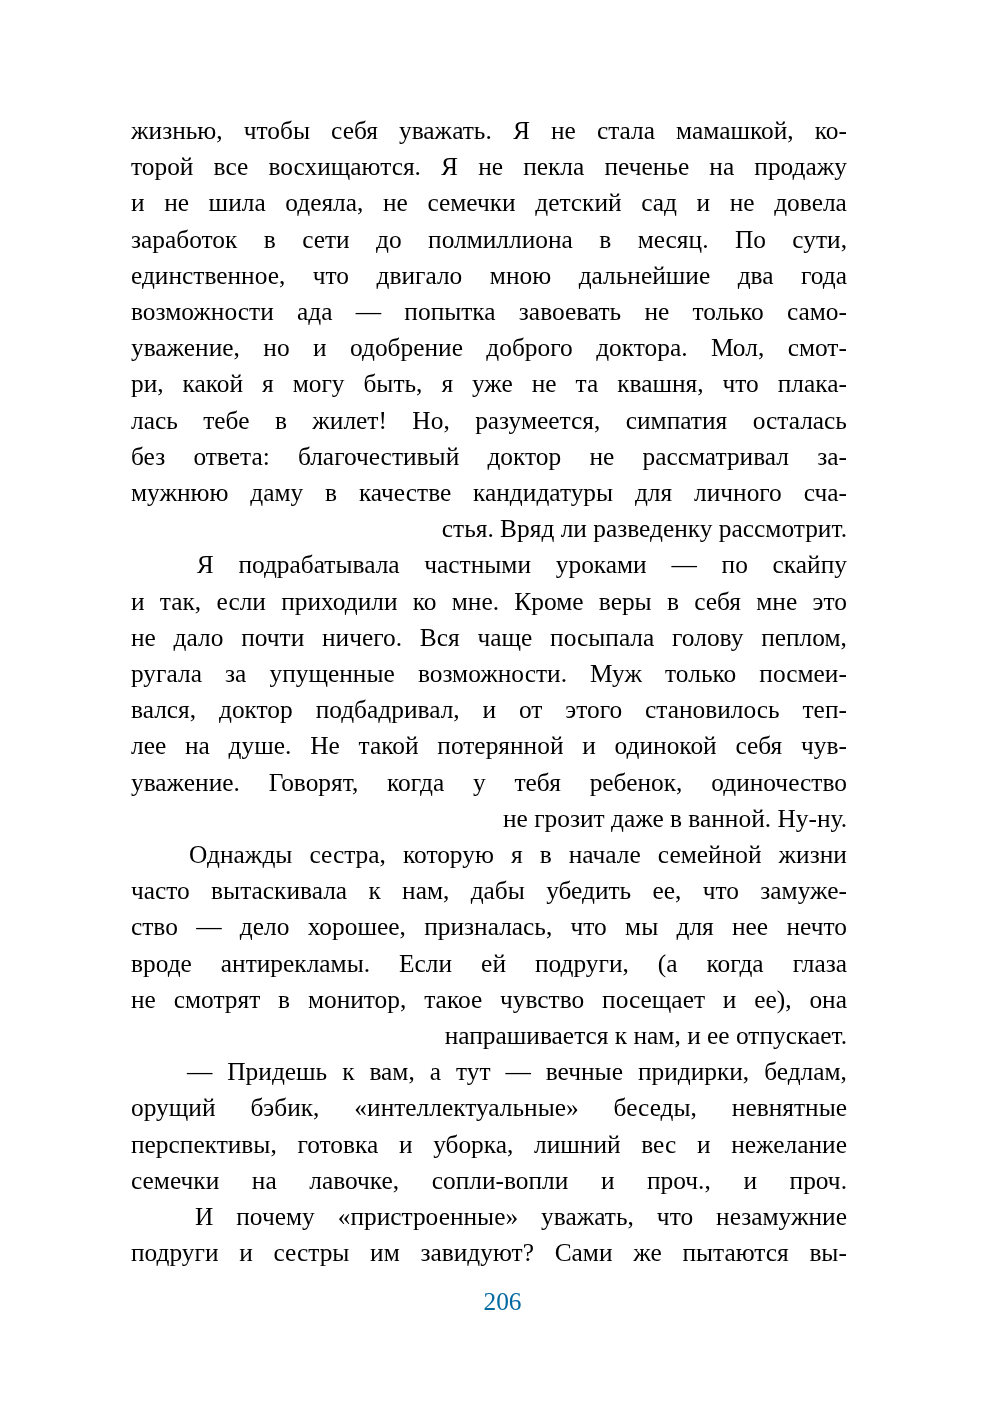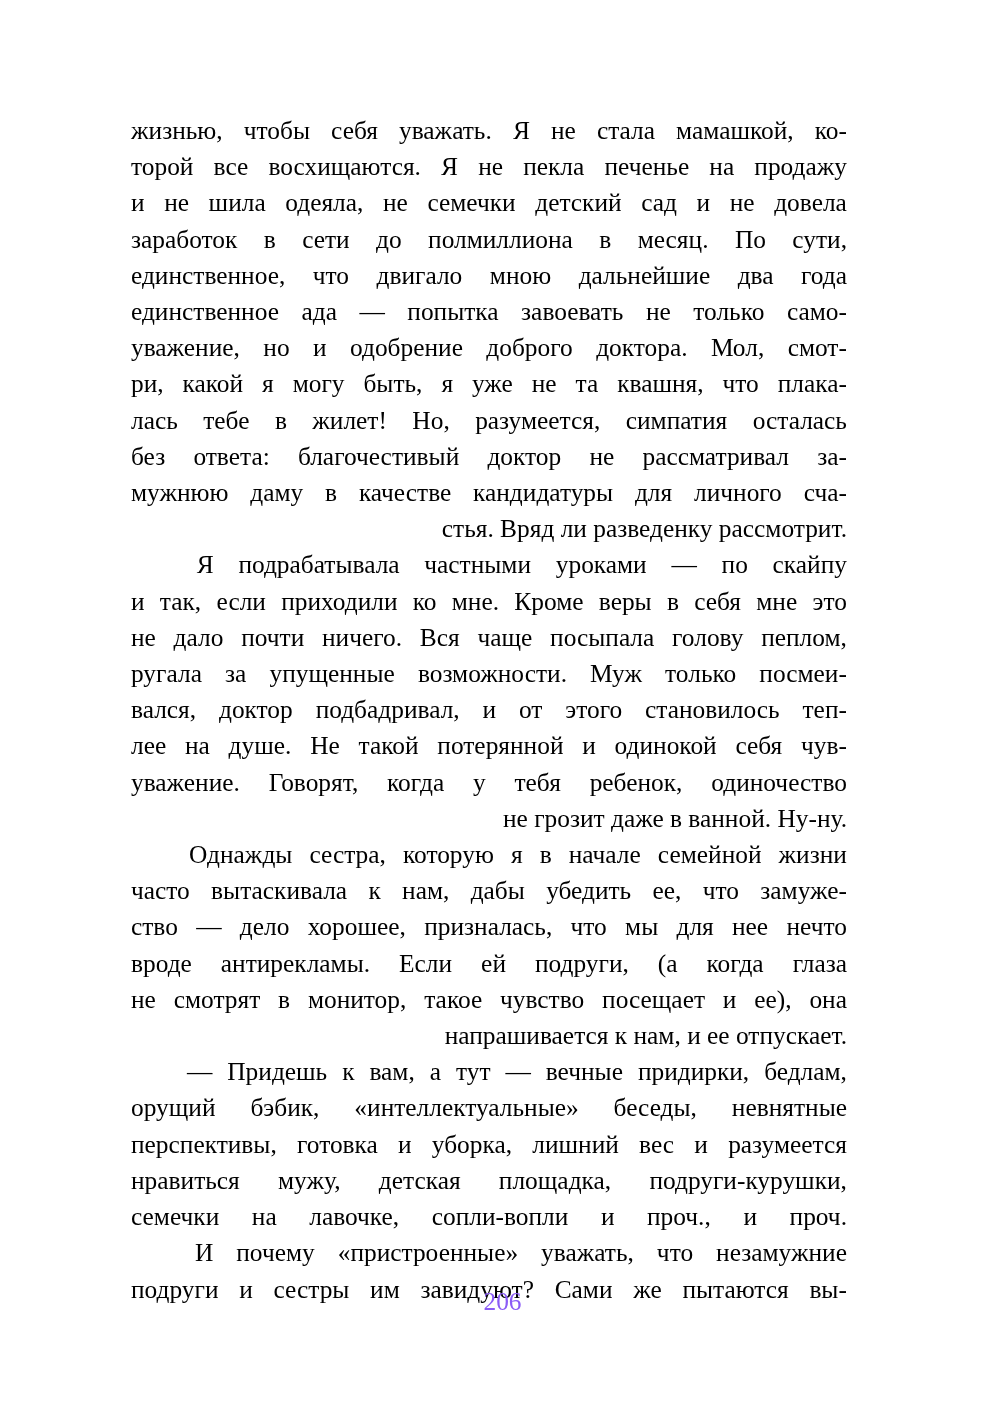--- a/index.html
+++ b/index.html
@@ -67,21 +67,21 @@
 
   #page-number {
     position: absolute;
     top: 1286px;
     left: 0;
     width: 1005px;
     text-align: center;
     font-size: 25.4px;
     line-height: 30px;
     font-family: "Liberation Serif", "DejaVu Serif", serif;
-    color: #8b5cf6;
+    color: #0369a1;
   }
 </style>
 </head>
 <body>
 
 <div id="page">
 
   <div id="text-block">
       <p class="para">
         <span class="line j">
@@ -133,21 +133,21 @@
         <span class="line j">
           <span class="w">единственное,</span>
           <span class="w">что</span>
           <span class="w">двигало</span>
           <span class="w">мною</span>
           <span class="w">дальнейшие</span>
           <span class="w">два</span>
           <span class="w">года</span>
         </span>
         <span class="line j">
-          <span class="w">единственное</span>
+          <span class="w">возможности</span>
           <span class="w">ада</span>
           <span class="w">—</span>
           <span class="w">попытка</span>
           <span class="w">завоевать</span>
           <span class="w">не</span>
           <span class="w">только</span>
           <span class="w">само-</span>
         </span>
         <span class="line j">
           <span class="w">уважение,</span>
@@ -363,28 +363,21 @@
           <span class="w">невнятные</span>
         </span>
         <span class="line j">
           <span class="w">перспективы,</span>
           <span class="w">готовка</span>
           <span class="w">и</span>
           <span class="w">уборка,</span>
           <span class="w">лишний</span>
           <span class="w">вес</span>
           <span class="w">и</span>
-          <span class="w">разумеется</span>
-        </span>
-        <span class="line j">
-          <span class="w">нравиться</span>
-          <span class="w">мужу,</span>
-          <span class="w">детская</span>
-          <span class="w">площадка,</span>
-          <span class="w">подруги-курушки,</span>
+          <span class="w">нежелание</span>
         </span>
         <span class="line j">
           <span class="w">семечки</span>
           <span class="w">на</span>
           <span class="w">лавочке,</span>
           <span class="w">сопли-вопли</span>
           <span class="w">и</span>
           <span class="w">проч.,</span>
           <span class="w">и</span>
           <span class="w">проч.</span>

